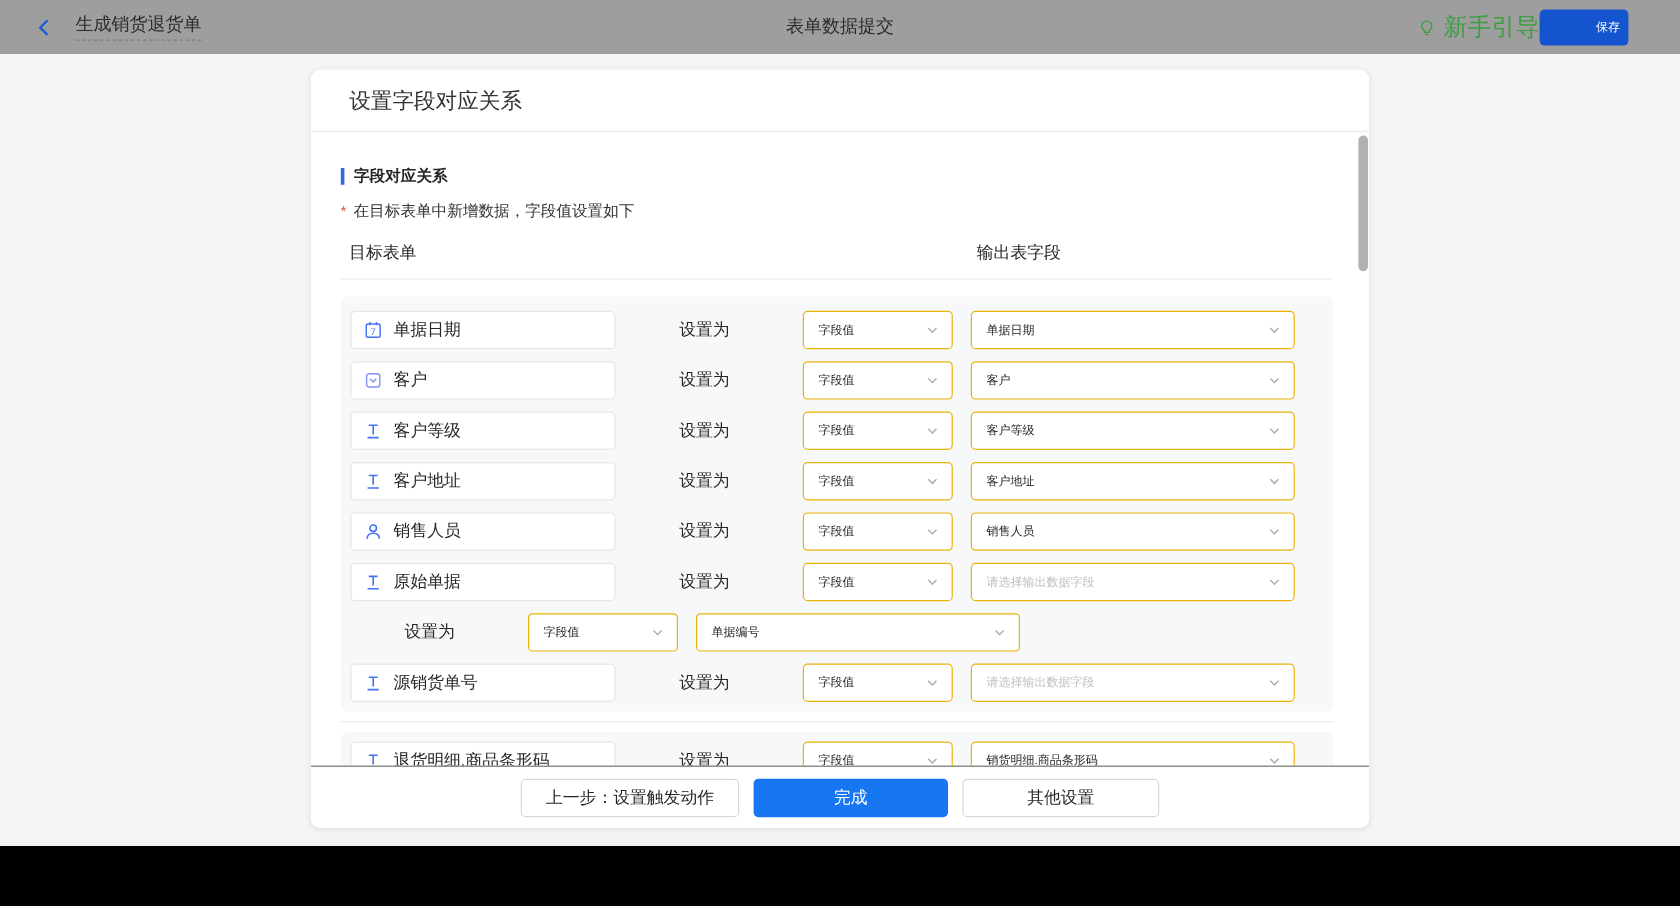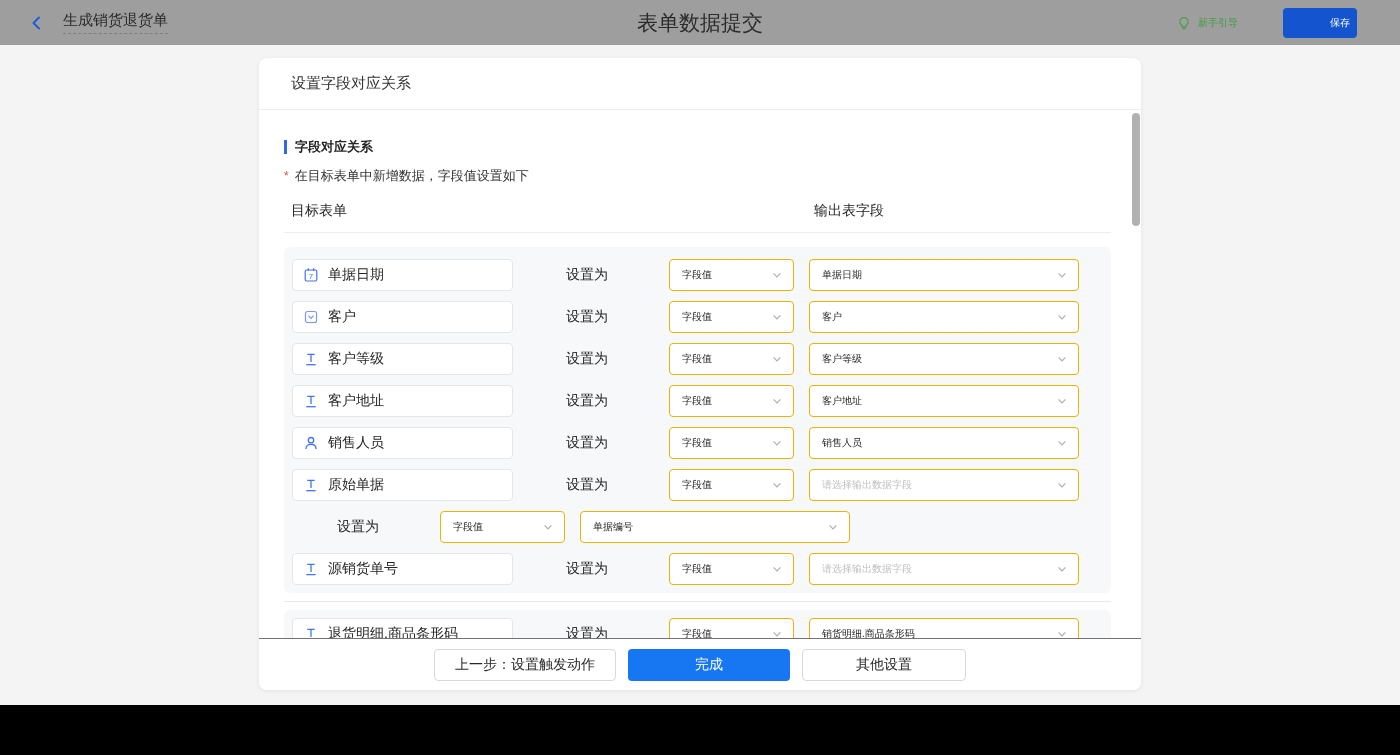--- a/index.html
+++ b/index.html
@@ -5,34 +5,34 @@
   * { margin:0; padding:0; box-sizing:border-box; }
   html,body { background:#e9e9e9; }
   body { font-family:"Liberation Sans","DejaVu Sans",sans-serif; color:#262626; }
   .screen { position:relative; width:1400px; height:755px; overflow:hidden; background:#000000; margin:0 auto; }
 
   
   .topbar { position:relative; height:45px; background:#9e9e9e; display:flex; align-items:center; padding:0 43px 0 28px; }
   .topbar-left { display:flex; align-items:center; }
   .back-btn { display:flex; align-items:center; cursor:pointer; }
   .flow-title { margin-left:17px; font-size:15px; color:#2b2b2b; padding-bottom:3px; border-bottom:1px dashed #7f7f7f; cursor:text; }
-  .topbar-center { position:absolute; left:0; right:0; text-align:center; font-size:21px; color:#2b2b2b; pointer-events:none; }
+  .topbar-center { position:absolute; left:0; right:0; text-align:center; font-size:15px; color:#2b2b2b; pointer-events:none; }
   .topbar-right { margin-left:auto; display:flex; align-items:center; z-index:1; }
-  .guide { display:flex; align-items:center; gap:6px; color:#3f9e42; font-size:10px; cursor:pointer; margin-right:45px; }
+  .guide { display:flex; align-items:center; gap:6px; color:#3f9e42; font-size:20px; cursor:pointer; }
   .save-btn { width:74px; height:30px; background:#1454cf; color:#fff; font-size:10px; border:none; border-radius:4px; cursor:pointer; font-family:inherit;padding-left:40px; }
 
   
   .modal-header { position:relative; height:50px; background:#fff; display:flex; align-items:center; justify-content:center; }
   .modal-title { font-size:18px; color:#262626; }
   .close-btn { position:absolute; right:25px; top:17px; width:16px; height:16px; cursor:pointer; display:flex; }
 
   
   .page { height:660px; background:#f4f4f5; overflow:hidden; }
   .card { position:relative; width:882px; height:632px; margin:13px auto 0; background:#fff; border-radius:8px; box-shadow:0 1px 4px rgba(0,0,0,.08); overflow:hidden; }
-  .card-header { height:52px; display:flex; align-items:center; padding-left:32px; font-size:15px; color:#333; border-bottom:1px solid #ececec; }
+  .card-header { height:52px; display:flex; align-items:center; padding-left:32px; font-size:18px; color:#333; border-bottom:1px solid #ececec; }
   .card-body { padding:0 30px 0 25px; }
 
   .section-title { margin-top:28px; display:flex; align-items:center; }
   .section-bar { width:3px; height:14px; background:#2f6bde; margin-right:8px; }
   .section-text { font-size:13px; font-weight:bold; color:#262626; }
 
   .hint { margin-top:11px; font-size:13px; color:#333; display:flex; align-items:center; }
   .req { color:#e34d4d; font-size:12px; margin-right:6px; }
 
   .col-headers { position:relative; margin-top:17px; height:20px; font-size:14px; color:#262626; }

